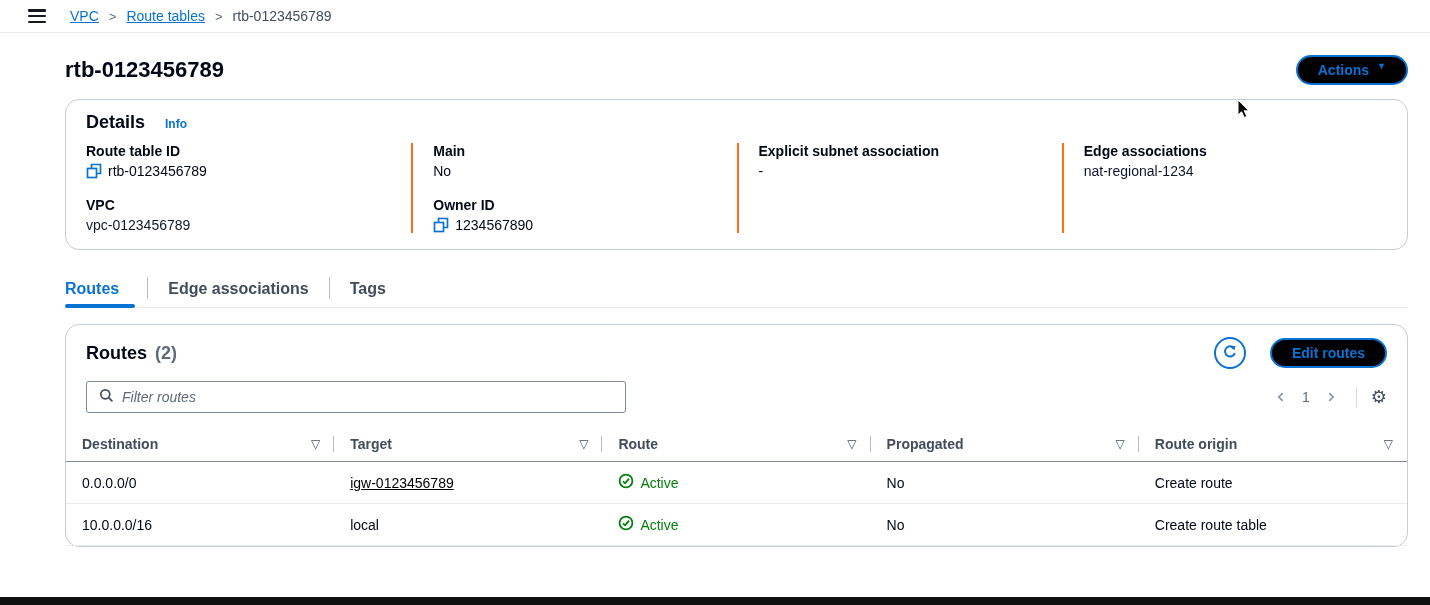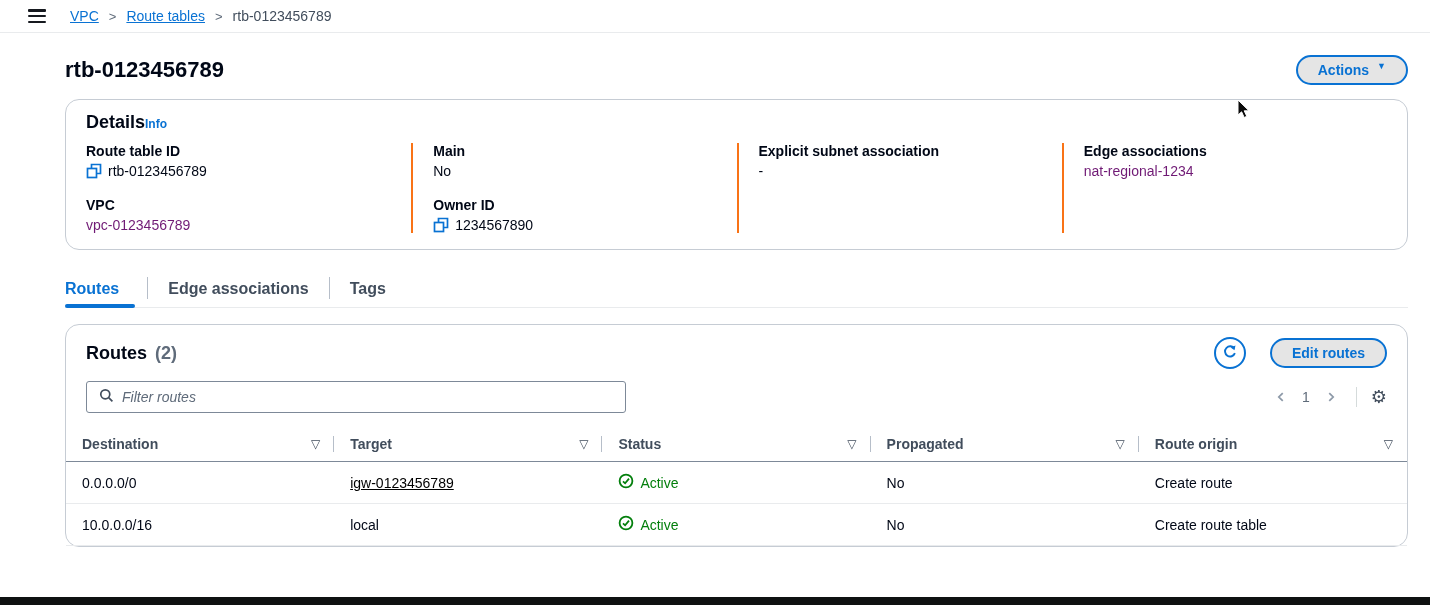--- a/index.html
+++ b/index.html
@@ -13,36 +13,36 @@
   .menu-icon span { display:block; height:2.5px; background:#16191f; border-radius:1px; }
   .breadcrumb { display:flex; align-items:center; gap:10px; }
   .crumb-link { color:#0972d3; text-decoration:underline; cursor:pointer; }
   .crumb-sep { color:#5f6b7a; font-size:13px; }
   .crumb-current { color:#414d5c; }
 
   
   .page-header { display:flex; justify-content:space-between; align-items:center; padding:22px 22px 0 65px; }
   .page-title { font-size:22px; font-weight:700; color:#000716; }
   .btn { display:inline-flex; gap:8px; border:2px solid #0972d3; color:#0972d3;
-    font-weight:700; font-size:14px; background:#e5e5e5; border-radius:20px; padding:5px 20px; cursor:pointer;
+    font-weight:700; font-size:14px; background:#000000; border-radius:20px; padding:5px 20px; cursor:pointer;
     font-family:inherit; }
   .btn .caret { font-size:9px; line-height:1; }
 
   
   .card { margin:14px 22px 0 65px; border:1px solid #c6ccd4; border-radius:14px; background:#fff; }
   .details-card { padding:12px 20px 16px 20px; }
-  .details-title-row { display:flex; align-items:baseline; gap:0; margin-bottom:10px; }
+  .details-title-row { display:flex; align-items:baseline; gap:20px; margin-bottom:10px; }
   .details-title { font-size:18px; font-weight:700; }
   .info-link { color:#0972d3; font-size:12px; font-weight:700; cursor:pointer; }
   .details-grid { display:grid; grid-template-columns:repeat(4,1fr); }
   .details-col { padding-right:16px; display:flex; flex-direction:column; gap:18px; }
   .details-col + .details-col { border-left:2px solid #f97316; padding-left:20px; }
   .field-label { font-weight:700; margin-bottom:4px; }
   .field-value { display:flex; align-items:center; gap:6px; }
-  .blue-link { color:#701a75; cursor:pointer; }
+  .blue-link { color:#0f172a; cursor:pointer; }
   .copy-icon { display:inline-flex; cursor:pointer; }
 
   
   .tabs-wrap { margin:24px 22px 0 65px; border-bottom:1px solid #e9ebed; display:flex; align-items:flex-end; }
   .tab { font-size:16px; font-weight:700; color:#414d5c; padding:6px 20px 10px 20px; cursor:pointer; position:relative; margin-bottom:-1px; }
   .tab:first-child { padding-left:0; padding-right:28px; }
   .tab.active { color:#0972d3; }
   .tab.active::after { content:""; position:absolute; left:0; right:14px; bottom:0; height:4px; background:#0972d3; border-radius:4px; }
   .tab.active:first-child::after { right:12px; }
   .tab-divider { width:1px; height:22px; background:#b6bec9; margin-bottom:8px; }
@@ -238,21 +238,21 @@
       <div class="tbl-head">
         <div class="th">
           <span>Destination</span>
           <span class="sort-icon">▽</span>
         </div>
         <div class="th">
           <span>Target</span>
           <span class="sort-icon">▽</span>
         </div>
         <div class="th">
-          <span>Status</span>
+          <span>Route</span>
           <span class="sort-icon">▽</span>
         </div>
         <div class="th">
           <span>Propagated</span>
           <span class="sort-icon">▽</span>
         </div>
         <div class="th">
           <span>Route origin</span>
           <span class="sort-icon">▽</span>
         </div>

